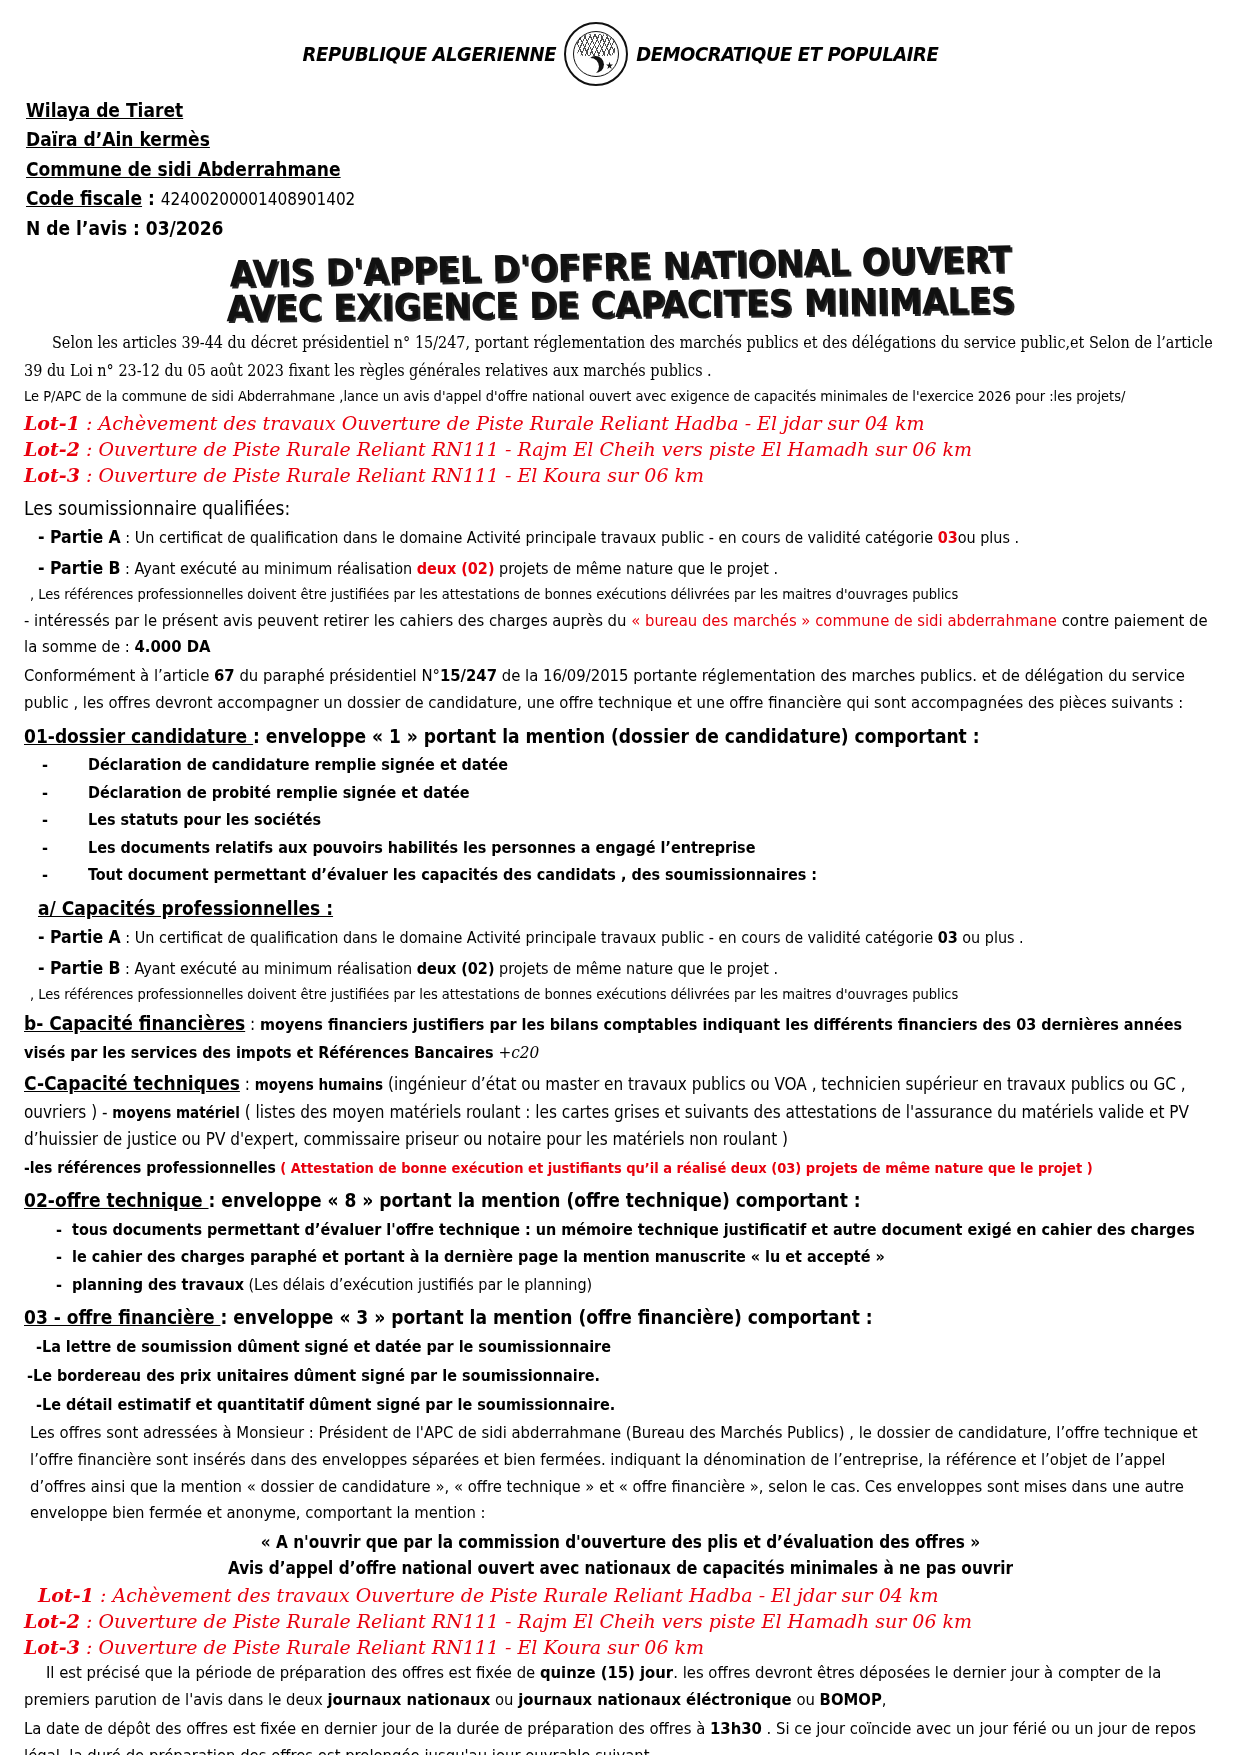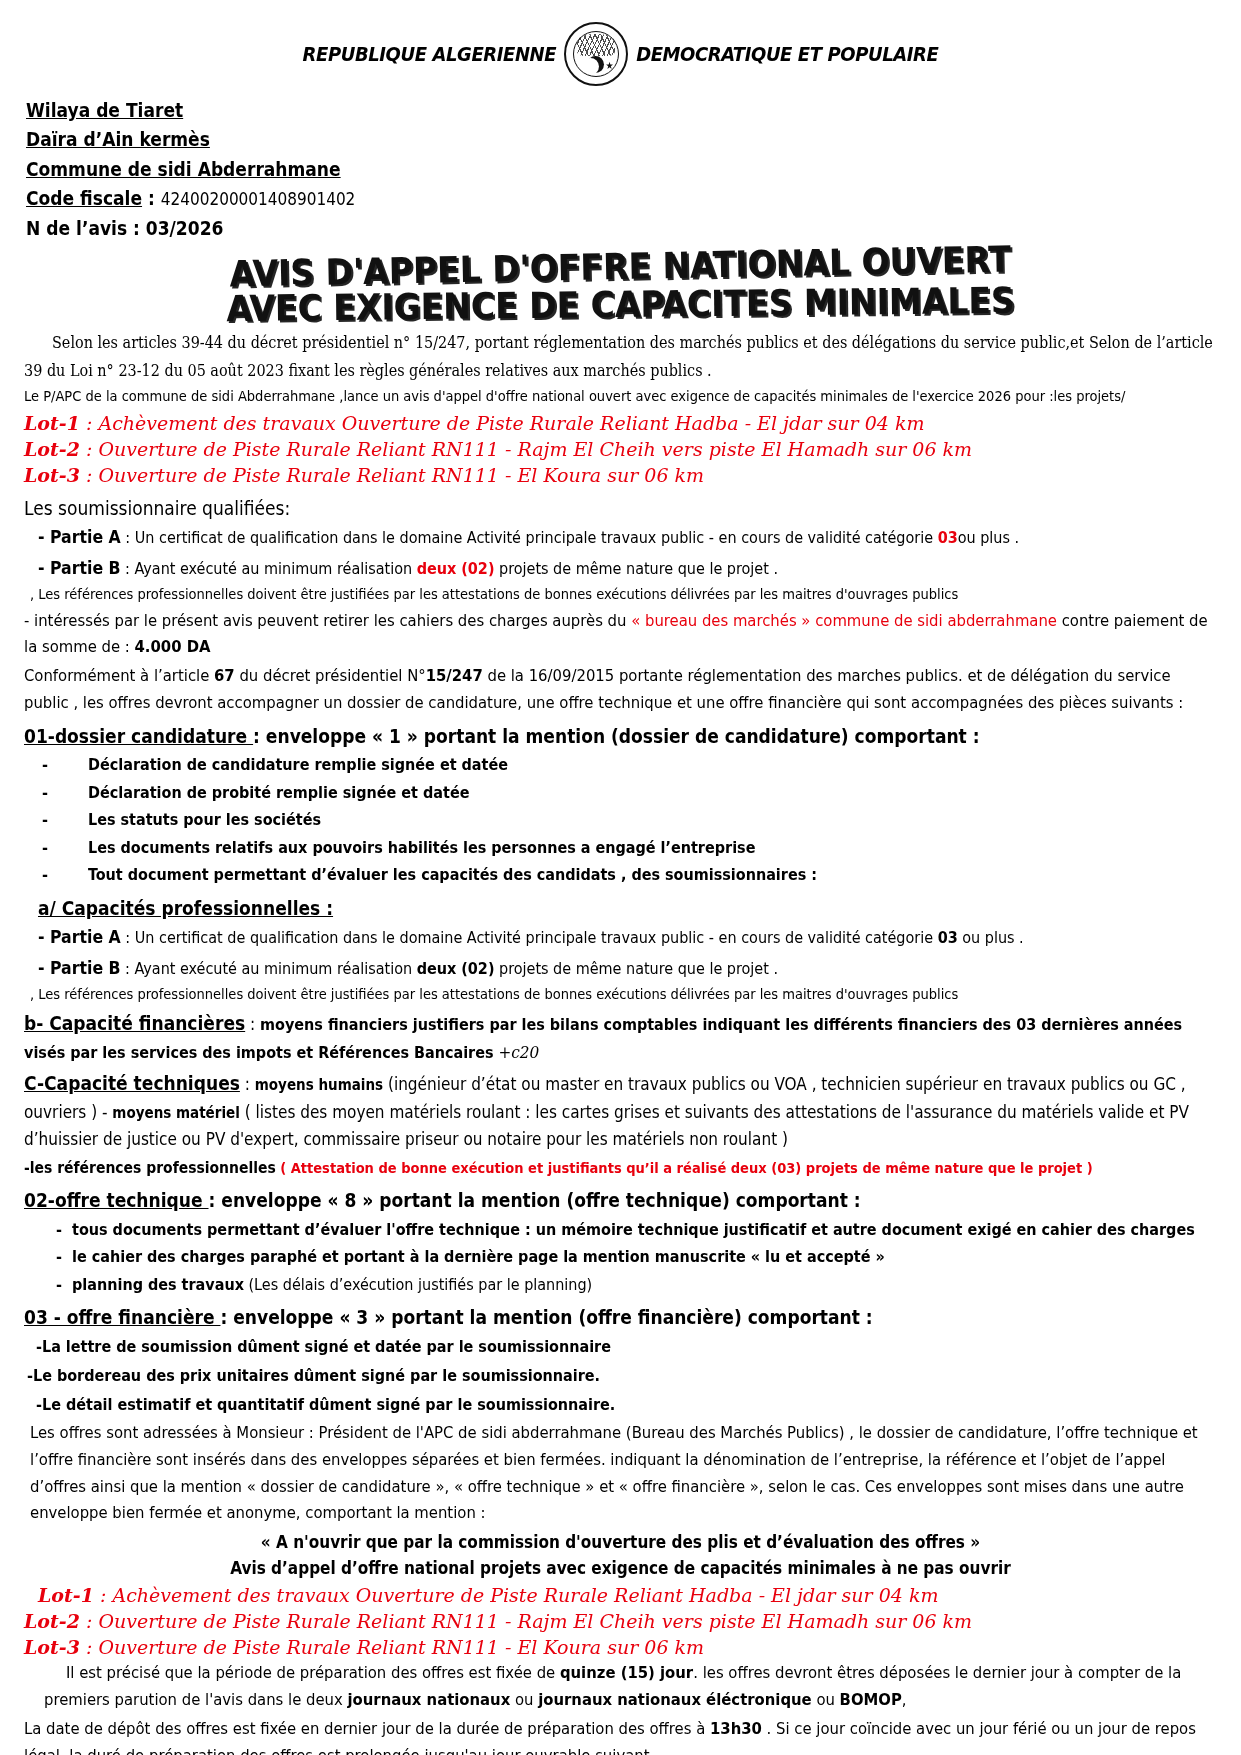--- a/index.html
+++ b/index.html
@@ -278,21 +278,21 @@
       <span class="pl">- Partie B</span><span> :  </span><span>Ayant exécuté au minimum réalisation </span><span class="red b">deux (02)</span><span> projets de même nature que le projet .</span>
     </p>
 
     <p class="para small" style="margin-left:6px;">, Les références professionnelles  doivent être justifiées par les attestations de bonnes exécutions délivrées par les maitres d'ouvrages publics</p>
 
     <p class="para">
       <span>- intéressés  par le présent avis peuvent retirer les cahiers des charges auprès du </span><span class="red">« bureau  des marchés » commune de sidi abderrahmane</span><span>  contre paiement de la somme de : </span><span class="b">4.000 DA</span>
     </p>
 
     <p class="para">
-      <span>Conformément à l’article </span><span class="b">67</span><span> du décret présidentiel N°</span><span class="b">15/247</span><span> de la 16/09/2015 portante réglementation des marches publics. et de délégation du service public , les offres devront accompagner un dossier de candidature, une offre technique et une offre financière qui sont accompagnées  des pièces suivants :</span>
+      <span>Conformément à l’article </span><span class="b">67</span><span> du paraphé présidentiel N°</span><span class="b">15/247</span><span> de la 16/09/2015 portante réglementation des marches publics. et de délégation du service public , les offres devront accompagner un dossier de candidature, une offre technique et une offre financière qui sont accompagnées  des pièces suivants :</span>
     </p>
 
     <h2 class="sec">
       <span class="u2">01-dossier candidature </span><span class="rest">: enveloppe « 1 » portant la mention (dossier de candidature) comportant :</span>
     </h2>
     <ul class="dash">
       <li>Déclaration de candidature remplie signée et datée</li>
       <li>Déclaration de probité remplie signée et datée</li>
       <li>Les statuts pour les sociétés</li>
       <li>Les documents relatifs aux pouvoirs habilités les personnes a engagé l’entreprise</li>
@@ -339,35 +339,35 @@
     <h2 class="sec">
       <span class="u2">03 - offre financière </span><span class="rest">: enveloppe « 3 » portant la mention (offre financière) comportant :</span>
     </h2>
     <p class="para b" style="margin-left:12px;font-size:16px;line-height:1.7;">-La lettre de soumission dûment signé et datée par le soumissionnaire</p>
     <p class="para b" style="margin-left:3px;font-size:16px;line-height:1.7;">-Le bordereau des prix unitaires dûment  signé par le soumissionnaire.</p>
     <p class="para b" style="margin-left:12px;font-size:16px;line-height:1.7;">-Le détail estimatif et quantitatif dûment  signé par le soumissionnaire.</p>
 
     <p class="para" style="margin-left:6px;">Les offres sont adressées à Monsieur : Président de l'APC de sidi abderrahmane (Bureau des Marchés Publics) , le dossier de candidature, l’offre technique et l’offre financière sont insérés dans des enveloppes séparées et bien fermées.  indiquant la dénomination de l’entreprise, la référence et l’objet de l’appel d’offres ainsi que la mention « dossier de candidature », « offre technique » et « offre financière », selon le cas. Ces enveloppes sont mises dans une autre enveloppe bien fermée et anonyme, comportant la mention :</p>
 
     <p class="center-b">«  A n'ouvrir que par la commission d'ouverture des plis et d’évaluation des offres »</p>
-    <p class="center-b">Avis d’appel d’offre national projets avec exigence de capacités minimales à ne pas ouvrir</p>
+    <p class="center-b">Avis d’appel d’offre national ouvert avec nationaux de capacités minimales à ne pas ouvrir</p>
 
     <div>
       <p class="lot" style="margin-left:14px;">
         <span class="lotlbl">Lot-1</span><span> :  </span><span>Achèvement des travaux Ouverture de  Piste  Rurale  Reliant   Hadba - El jdar  sur  04 km</span>
       </p>
       <p class="lot">
         <span class="lotlbl">Lot-2</span><span> : </span><span>Ouverture de  Piste  Rurale  Reliant   RN111 - Rajm El Cheih  vers  piste  El Hamadh  sur 06 km</span>
       </p>
       <p class="lot">
         <span class="lotlbl">Lot-3</span><span> : </span><span>Ouverture de  Piste  Rurale  Reliant   RN111 - El Koura sur 06 km</span>
       </p>
     </div>
 
-    <p class="para" style="text-indent:22px;margin-left:20px;">
+    <p class="para" style="text-indent:22px;">
       <span>Il est précisé que la période de préparation des offres est fixée de </span><span class="b">quinze (15) jour</span><span>. les offres devront êtres déposées le dernier jour à compter de la premiers parution de l'avis dans le deux </span><span class="b">journaux nationaux</span><span> ou </span><span class="b">journaux nationaux éléctronique</span><span> ou </span><span class="b">BOMOP</span><span>,</span>
     </p>
 
     <p class="para">
       <span>La date de dépôt des offres est fixée en dernier jour de la durée de préparation des offres  à </span><span class="b">13h30</span><span> . Si ce jour coïncide avec un jour férié ou un jour de repos légal, la duré de préparation des offres est prolongée jusqu'au jour ouvrable suivant.</span>
     </p>
 
   </div>
 
 </div>

